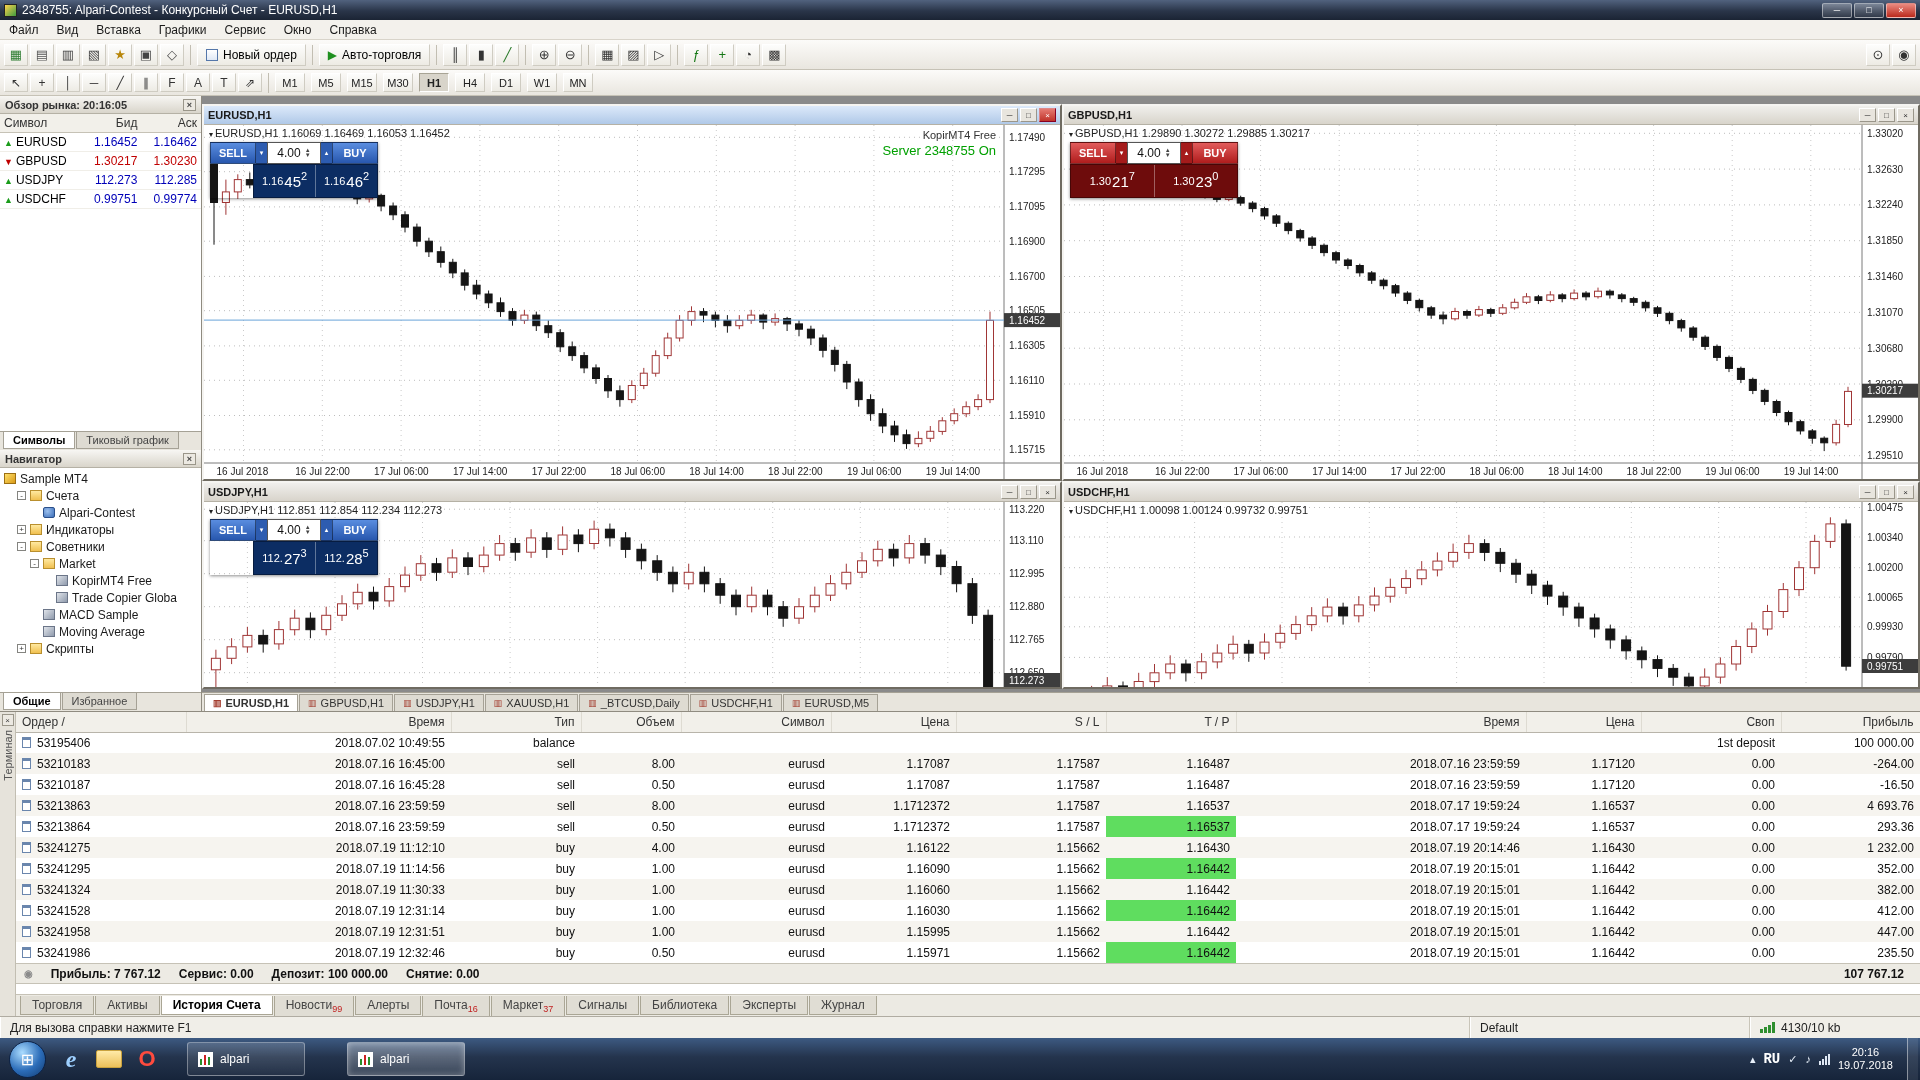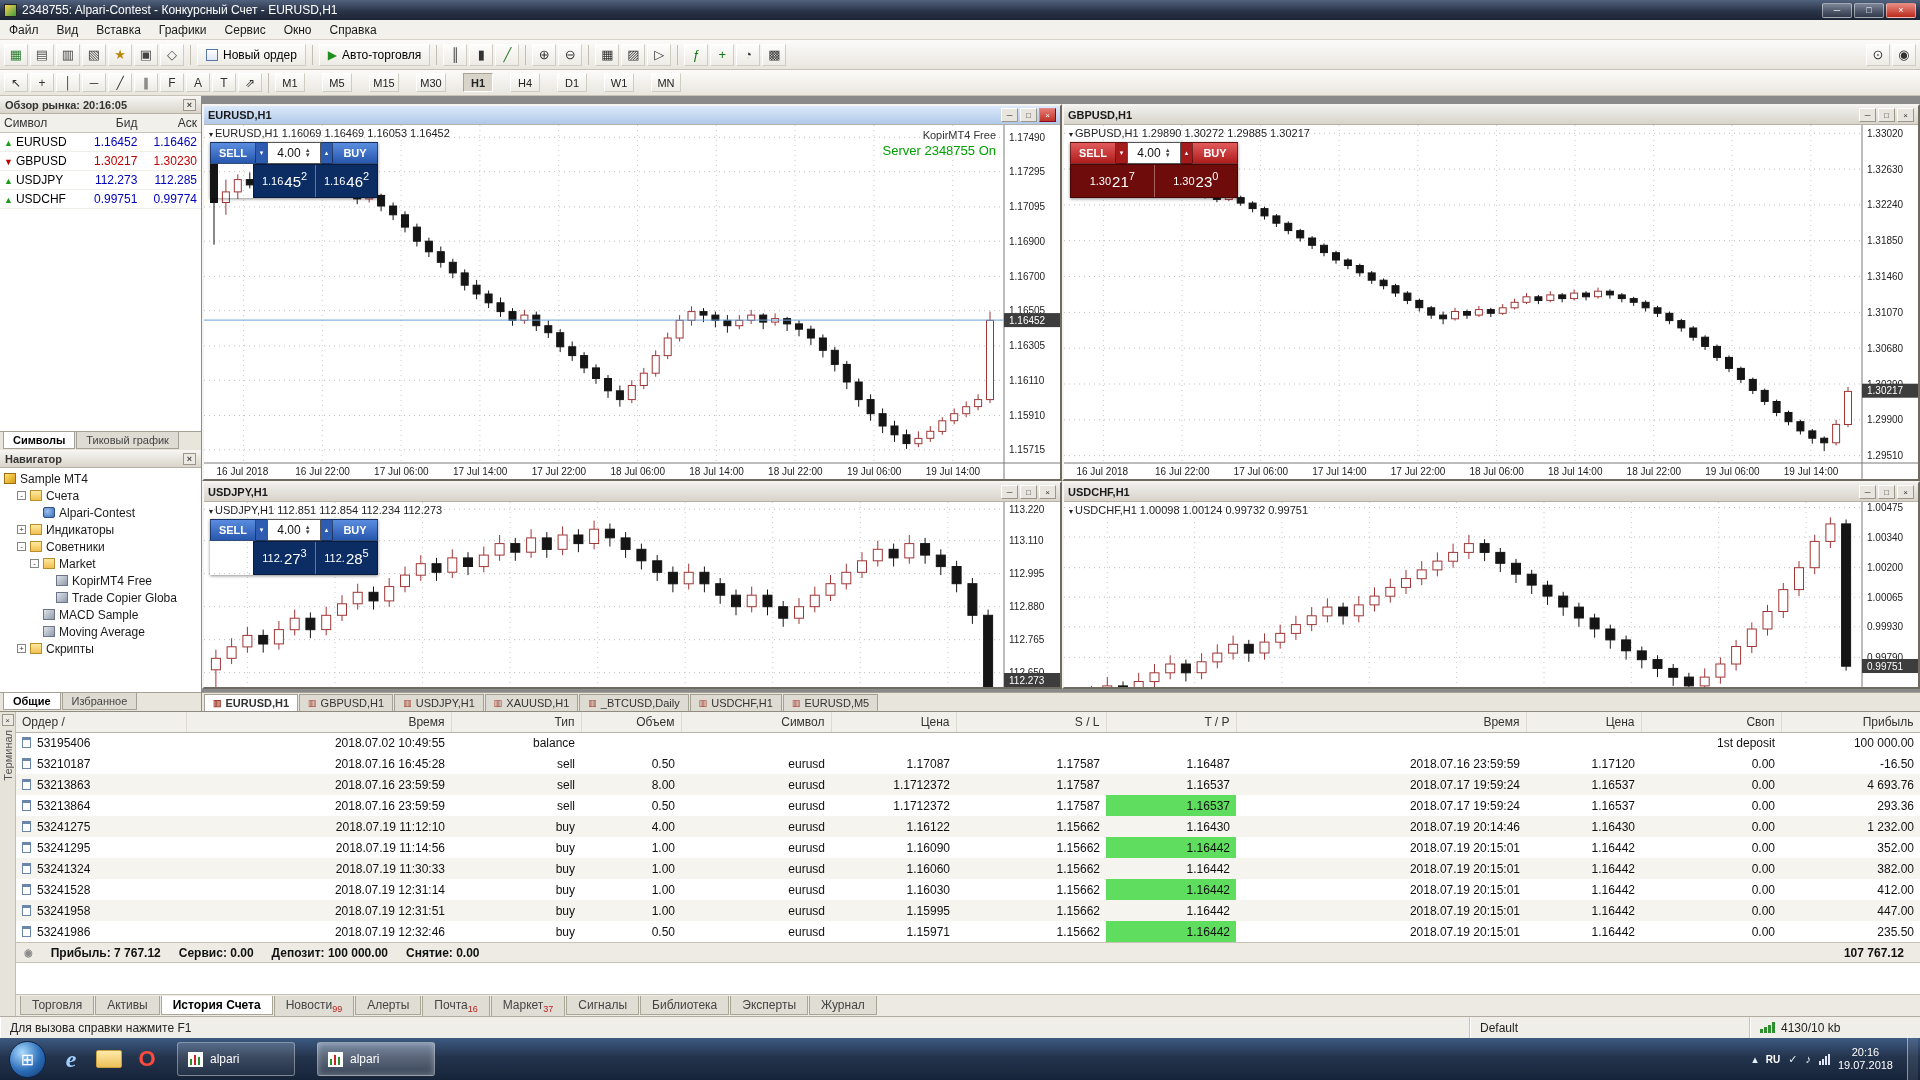--- a/index.html
+++ b/index.html
@@ -125,21 +125,21 @@
   .conn-bars{display:flex;align-items:flex-end;gap:1px;height:11px;}
   .conn-bars span{width:3px;background:#2f8f2f;display:inline-block;}
 
   
   .taskbar{flex:0 0 42px;height:42px;background:linear-gradient(#3d5a82,#24344d 45%,#16243a);display:flex;align-items:center;padding-left:3px;}
   .orb{width:37px;height:37px;border-radius:50%;background:radial-gradient(circle at 35% 30%,#aadcff,#2b6cb8 55%,#123a6e);border:1px solid #0c2246;display:flex;align-items:center;justify-content:center;color:#fff;font-size:16px;margin:0 6px;}
   .lch{width:36px;height:36px;display:flex;align-items:center;justify-content:center;margin:0 1px;border-radius:3px;}
   .ie-e{font-family:"Liberation Serif",serif;font-style:italic;font-weight:bold;font-size:24px;color:#9ed0ff;}
   .fold{width:26px;height:18px;background:linear-gradient(#ffeaa8,#ecc05a);border:1px solid #c9a23f;border-radius:2px;}
   .opera-o{font-weight:bold;font-size:22px;color:#ff4b3e;}
-  .task-btn{height:34px;min-width:118px;margin:0 11px;border-radius:3px;border:1px solid rgba(255,255,255,.35);background:linear-gradient(rgba(255,255,255,.16),rgba(255,255,255,.05));display:flex;align-items:center;gap:7px;padding:0 10px;color:#fff;font-size:12px;}
+  .task-btn{height:34px;min-width:118px;margin:0 21px;border-radius:3px;border:1px solid rgba(255,255,255,.35);background:linear-gradient(rgba(255,255,255,.16),rgba(255,255,255,.05));display:flex;align-items:center;gap:7px;padding:0 10px;color:#fff;font-size:12px;}
   .task-btn.active{background:linear-gradient(rgba(255,255,255,.34),rgba(255,255,255,.14));box-shadow:inset 0 0 6px rgba(255,255,255,.35);}
   .tray{margin-left:auto;display:flex;align-items:center;gap:8px;color:#fff;padding-right:2px;}
   .tray .t-ic{font-size:11px;color:#e8f0fa;}
   .t-check{color:#7ee07e;}
   .net-bars{display:flex;align-items:flex-end;gap:1px;height:11px;}
   .net-bars span{width:2px;background:#dfe8f4;display:inline-block;}
   .clock{text-align:center;font-size:11px;line-height:13px;}
   .show-desktop{width:11px;height:42px;border-left:1px solid rgba(255,255,255,.45);background:rgba(255,255,255,.08);margin-left:6px;}
 </style>
 </head>
@@ -218,21 +218,21 @@
         <span class="tb-btn" style="color: rgb(51, 51, 51);">│</span>
         <span class="tb-btn" style="color: rgb(51, 51, 51);">─</span>
         <span class="tb-btn" style="color: rgb(51, 51, 51);">╱</span>
         <span class="tb-btn" style="color: rgb(51, 51, 51);">∥</span>
         <span class="tb-btn" style="color: rgb(51, 51, 51);">F</span>
         <span class="tb-btn" style="color: rgb(51, 51, 51);">A</span>
         <span class="tb-btn" style="color: rgb(51, 51, 51);">T</span>
         <span class="tb-btn" style="color: rgb(51, 51, 51);">⇗</span>
       </span>
     <span class="tb-sep"></span>
-    <span id="tb-timeframes" style="display:flex;gap:17px;align-items:center;">
+    <span id="tb-timeframes" style="display:flex;gap:6px;align-items:center;">
         <span class="tf-btn">M1</span>
         <span class="tf-btn">M5</span>
         <span class="tf-btn">M15</span>
         <span class="tf-btn">M30</span>
         <span class="tf-btn active">H1</span>
         <span class="tf-btn">H4</span>
         <span class="tf-btn">D1</span>
         <span class="tf-btn">W1</span>
         <span class="tf-btn">MN</span>
       </span>
@@ -1157,20 +1157,34 @@
               <td></td>
               <td></td>
               <td></td>
               <td></td>
               <td></td>
               <td></td>
               <td></td>
               <td>1st deposit</td>
               <td>100 000.00</td>
             </tr>
+            <tr class="odd">
+              <td class="c-order"><span class="row-ic"></span>53210183</td>
+              <td>2018.07.16 16:45:00</td>
+              <td>sell</td>
+              <td>8.00</td>
+              <td>eurusd</td>
+              <td>1.17087</td>
+              <td>1.17587</td>
+              <td>1.16487</td>
+              <td>2018.07.16 23:59:59</td>
+              <td>1.17120</td>
+              <td>0.00</td>
+              <td>-264.00</td>
+            </tr>
             <tr>
               <td class="c-order"><span class="row-ic"></span>53210187</td>
               <td>2018.07.16 16:45:28</td>
               <td>sell</td>
               <td>0.50</td>
               <td>eurusd</td>
               <td>1.17087</td>
               <td>1.17587</td>
               <td>1.16487</td>
               <td>2018.07.16 23:59:59</td>
@@ -1356,21 +1370,21 @@
             <rect width="15" height="15" fill="#fff"></rect>
             <rect x="2" y="7" width="2" height="6" fill="#2a8f2a"></rect>
             <rect x="6" y="3" width="2" height="10" fill="#cc2222"></rect>
             <rect x="10" y="5" width="2" height="8" fill="#2a8f2a"></rect>
           </svg>
           <span>alpari</span>
         </span>
       </span>
     <div class="tray">
       <span class="t-ic">▴</span>
-      <span style="font-size:10px;font-weight:bold;">RU</span>
+      <span style="font-size:14px;font-weight:bold;font-family:Liberation Mono, monospace;">RU</span>
       <span class="t-ic t-check">✓</span>
       <span class="t-ic">♪</span>
       <span class="net-bars">
           <span style="height:4px"></span>
           <span style="height:6px"></span>
           <span style="height:9px"></span>
           <span style="height:11px"></span>
         </span>
       <span class="clock">
         <div>20:16</div>

